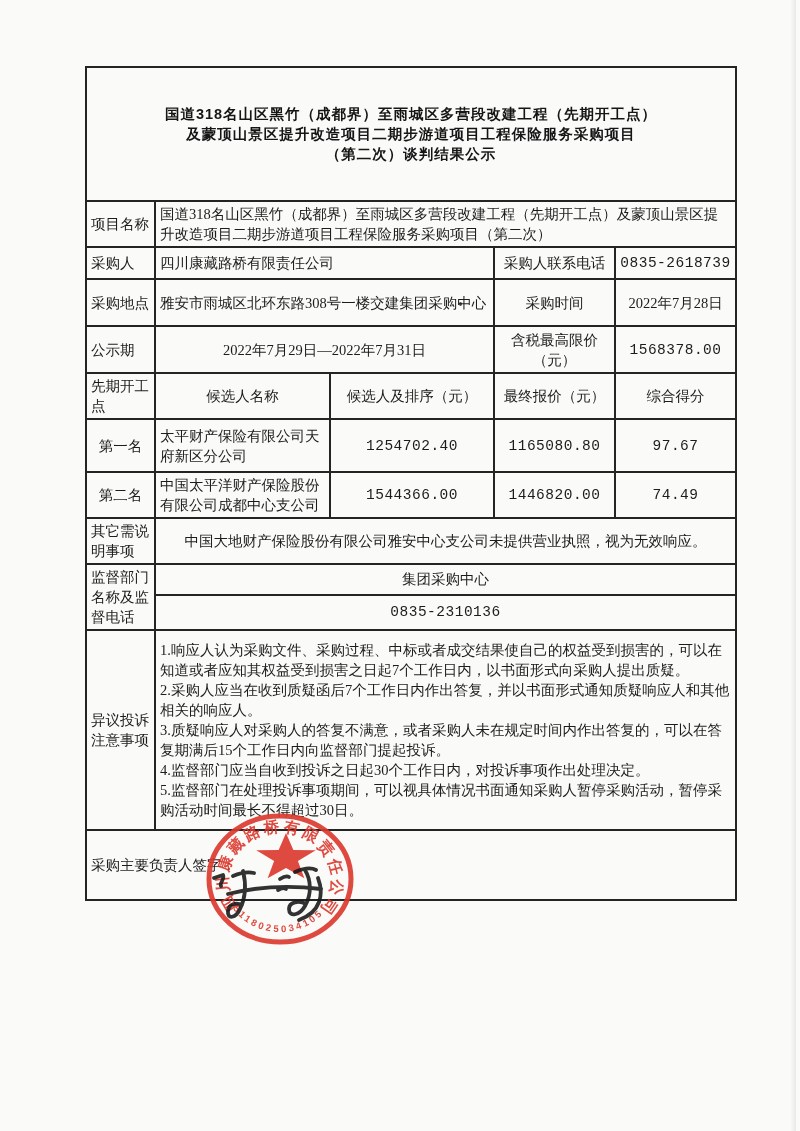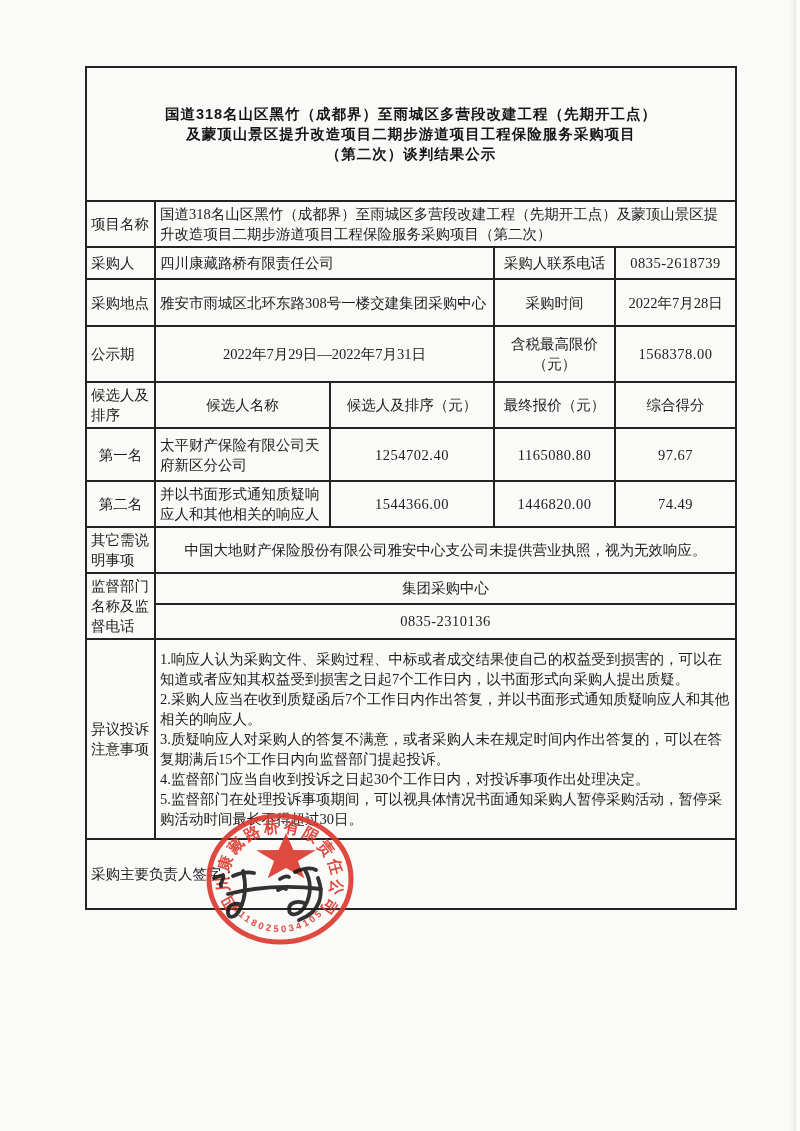--- a/index.html
+++ b/index.html
@@ -30,21 +30,21 @@
     color:#151515;
   }
   .lab{text-align:left;padding-left:5px;}
   .rank{text-align:center;}
   .val-left{text-align:left;padding-left:6px;}
   .val-center{text-align:center;}
   .hdr{text-align:center;}
   .notes-cell{padding:8px 8px 6px 8px;text-align:left;vertical-align:middle;}
   .notes-cell div{margin:0;}
   .sig-cell{text-align:left;padding-left:9px;font-size:15px;}
-  .num{font-family:Liberation Serif, serif;letter-spacing:0.5px;}
+  .num{font-family:Liberation Mono, monospace;letter-spacing:0.5px;}
   .seal-wrap{position:absolute;left:195px;top:798px;width:250px;height:160px;
     pointer-events:none;z-index:5;}
   .artifact{position:absolute;left:459px;top:302px;width:3px;height:4px;
     background:#4a4a4a;border-radius:50%;}
 </style>
 </head>
 <body>
 
 <div class="scan-edge"></div>
 <div class="artifact"></div>
@@ -79,46 +79,46 @@
     <td class="val-center num">0835-2618739</td>
   </tr>
 
   <tr style="height:47px">
     <td class="lab">采购地点</td>
     <td colspan="2" class="val-left">雅安市雨城区北环东路308号一楼交建集团采购中心</td>
     <td class="hdr">采购时间</td>
     <td class="val-center">2022年7月28日</td>
   </tr>
 
-  <tr style="height:56px">
+  <tr style="height:47px">
     <td class="lab">公示期</td>
     <td colspan="2" class="val-center">2022年7月29日—2022年7月31日</td>
     <td class="hdr">含税最高限价（元）</td>
     <td class="val-center num">1568378.00</td>
   </tr>
 
   <tr style="height:39px">
-    <td class="lab">候选人及排序</td>
+    <td class="lab">先期开工点</td>
     <td class="hdr">候选人名称</td>
     <td class="hdr">候选人及排序（元）</td>
     <td class="hdr">最终报价（元）</td>
     <td class="hdr">综合得分</td>
   </tr>
 
   <tr style="height:53px">
     <td class="rank">第一名</td>
     <td class="val-left">太平财产保险有限公司天府新区分公司</td>
     <td class="val-center num">1254702.40</td>
     <td class="val-center num">1165080.80</td>
     <td class="val-center num">97.67</td>
   </tr>
 
   <tr style="height:38px">
     <td class="rank">第二名</td>
-    <td class="val-left">并以书面形式通知质疑响应人和其他相关的响应人</td>
+    <td class="val-left">中国太平洋财产保险股份有限公司成都中心支公司</td>
     <td class="val-center num">1544366.00</td>
     <td class="val-center num">1446820.00</td>
     <td class="val-center num">74.49</td>
   </tr>
 
   <tr style="height:43px">
     <td class="lab">其它需说明事项</td>
     <td colspan="4" class="val-center">中国大地财产保险股份有限公司雅安中心支公司未提供营业执照，视为无效响应。</td>
   </tr>
 

